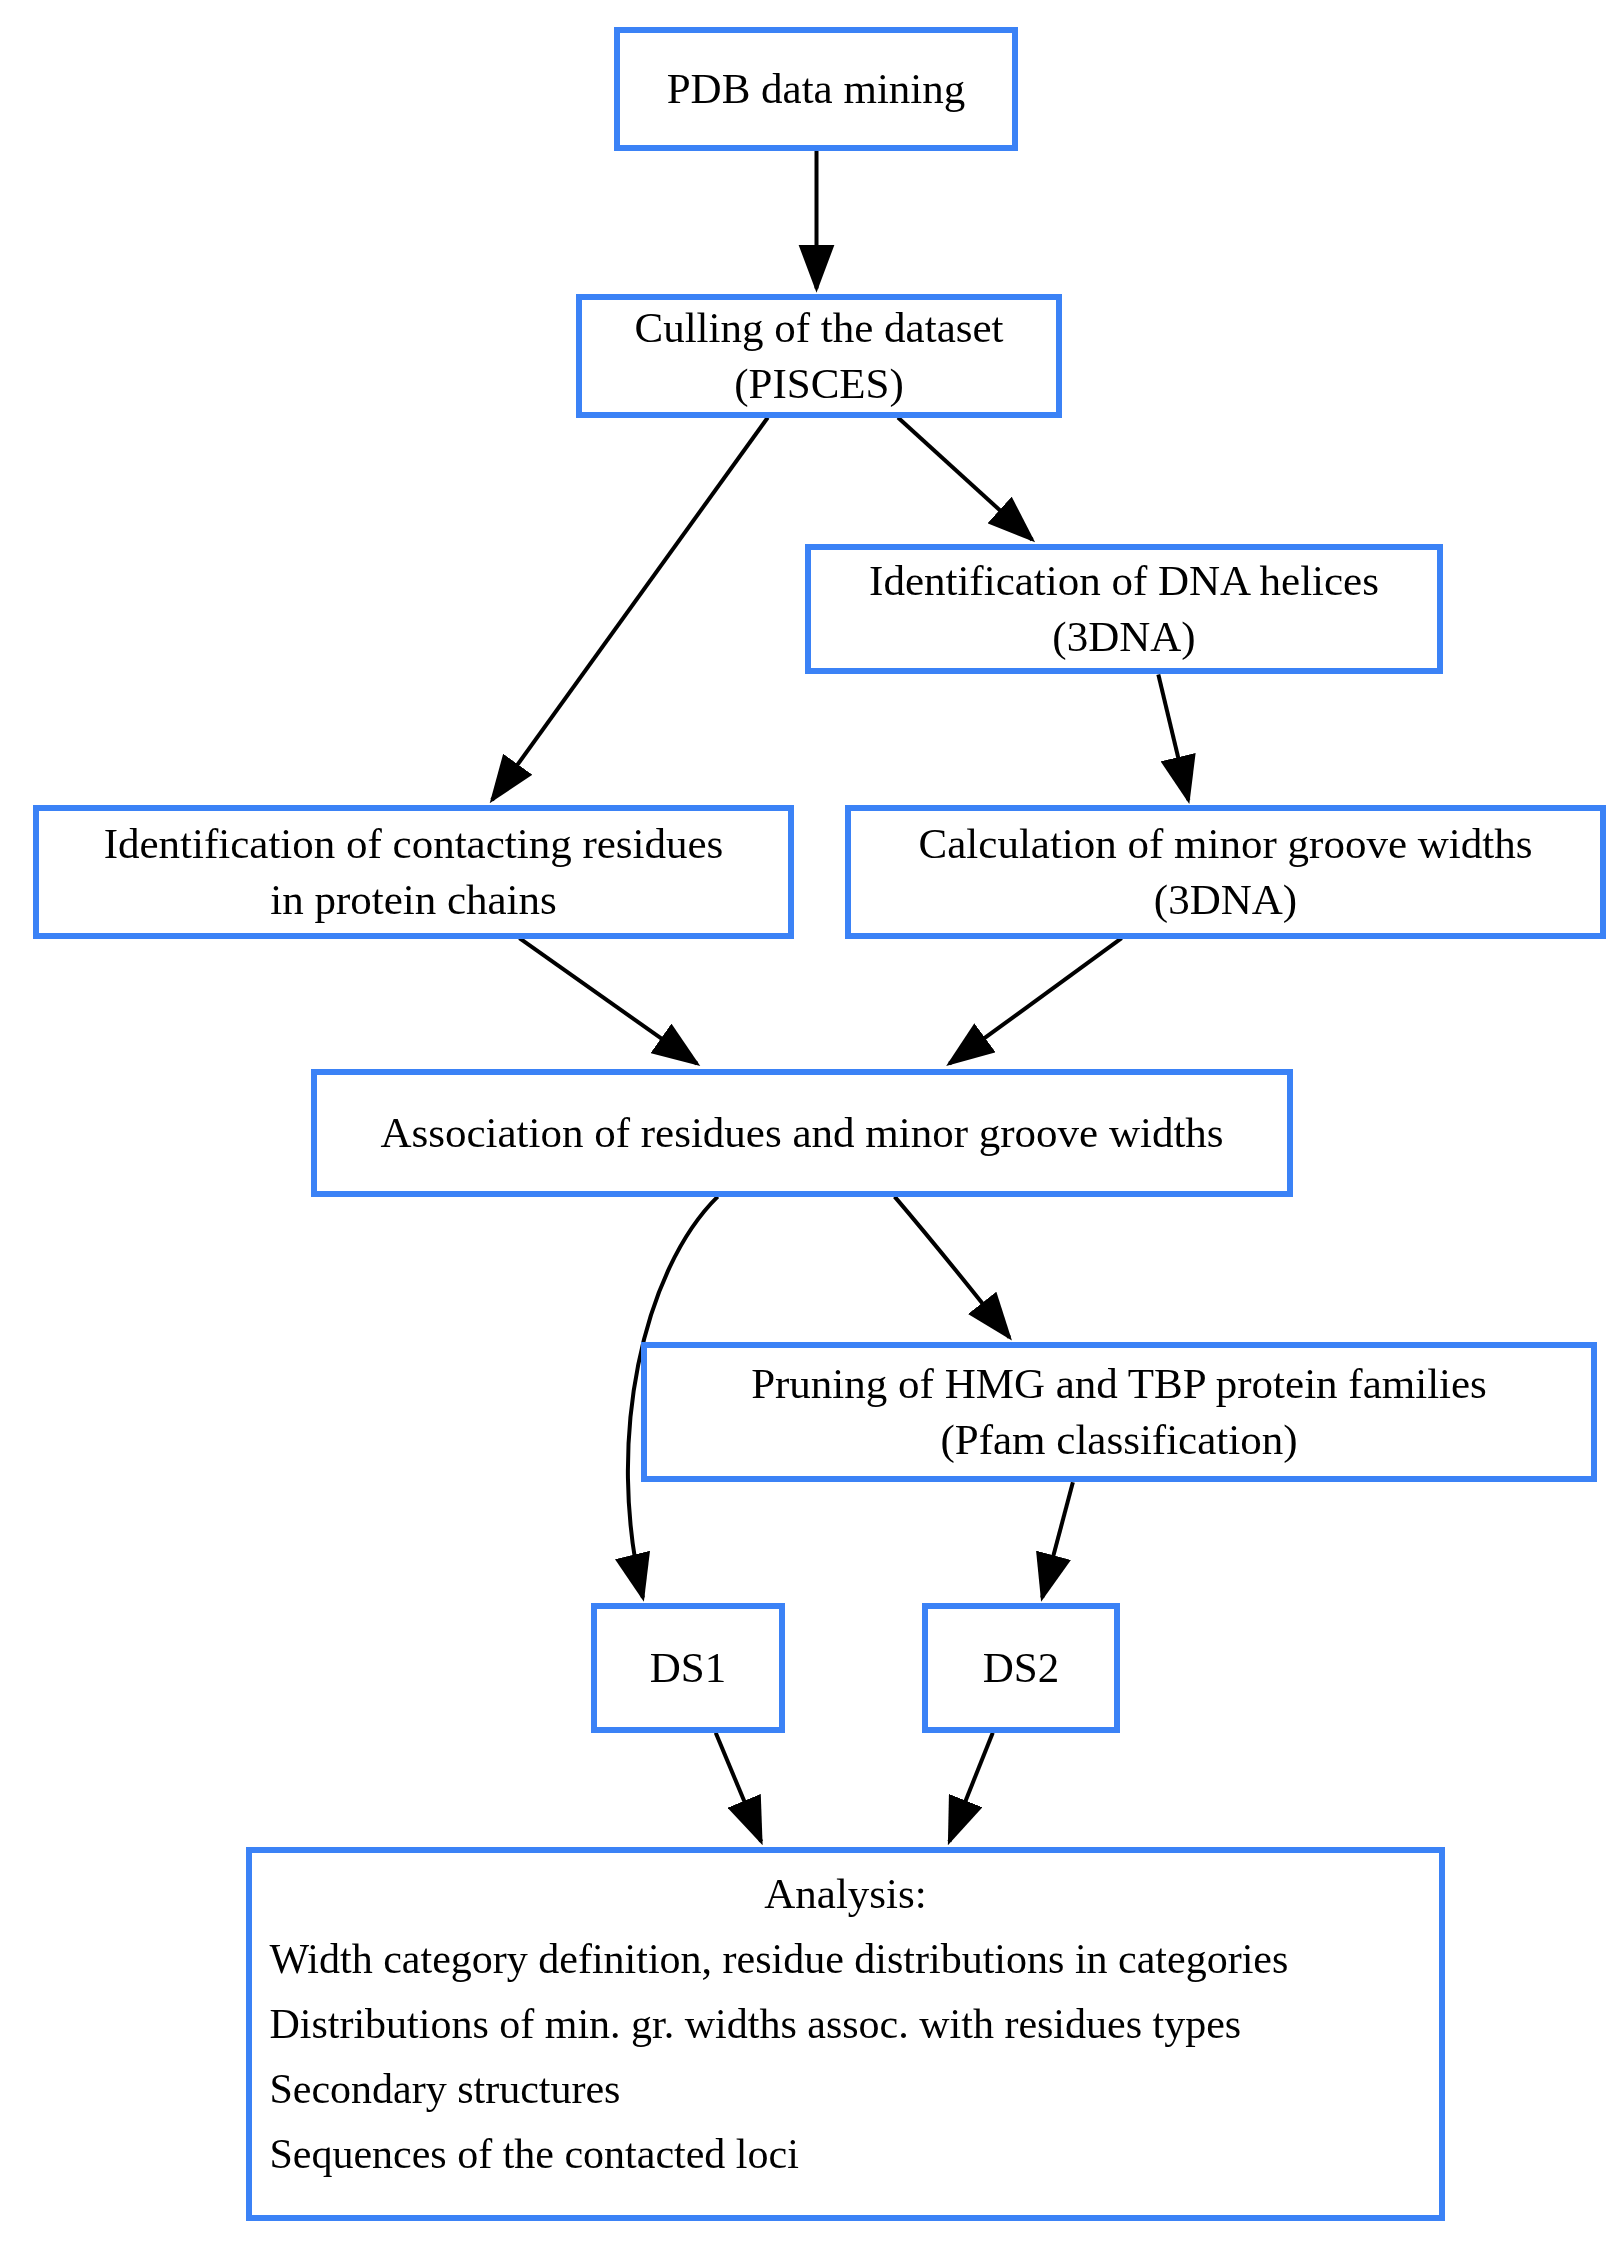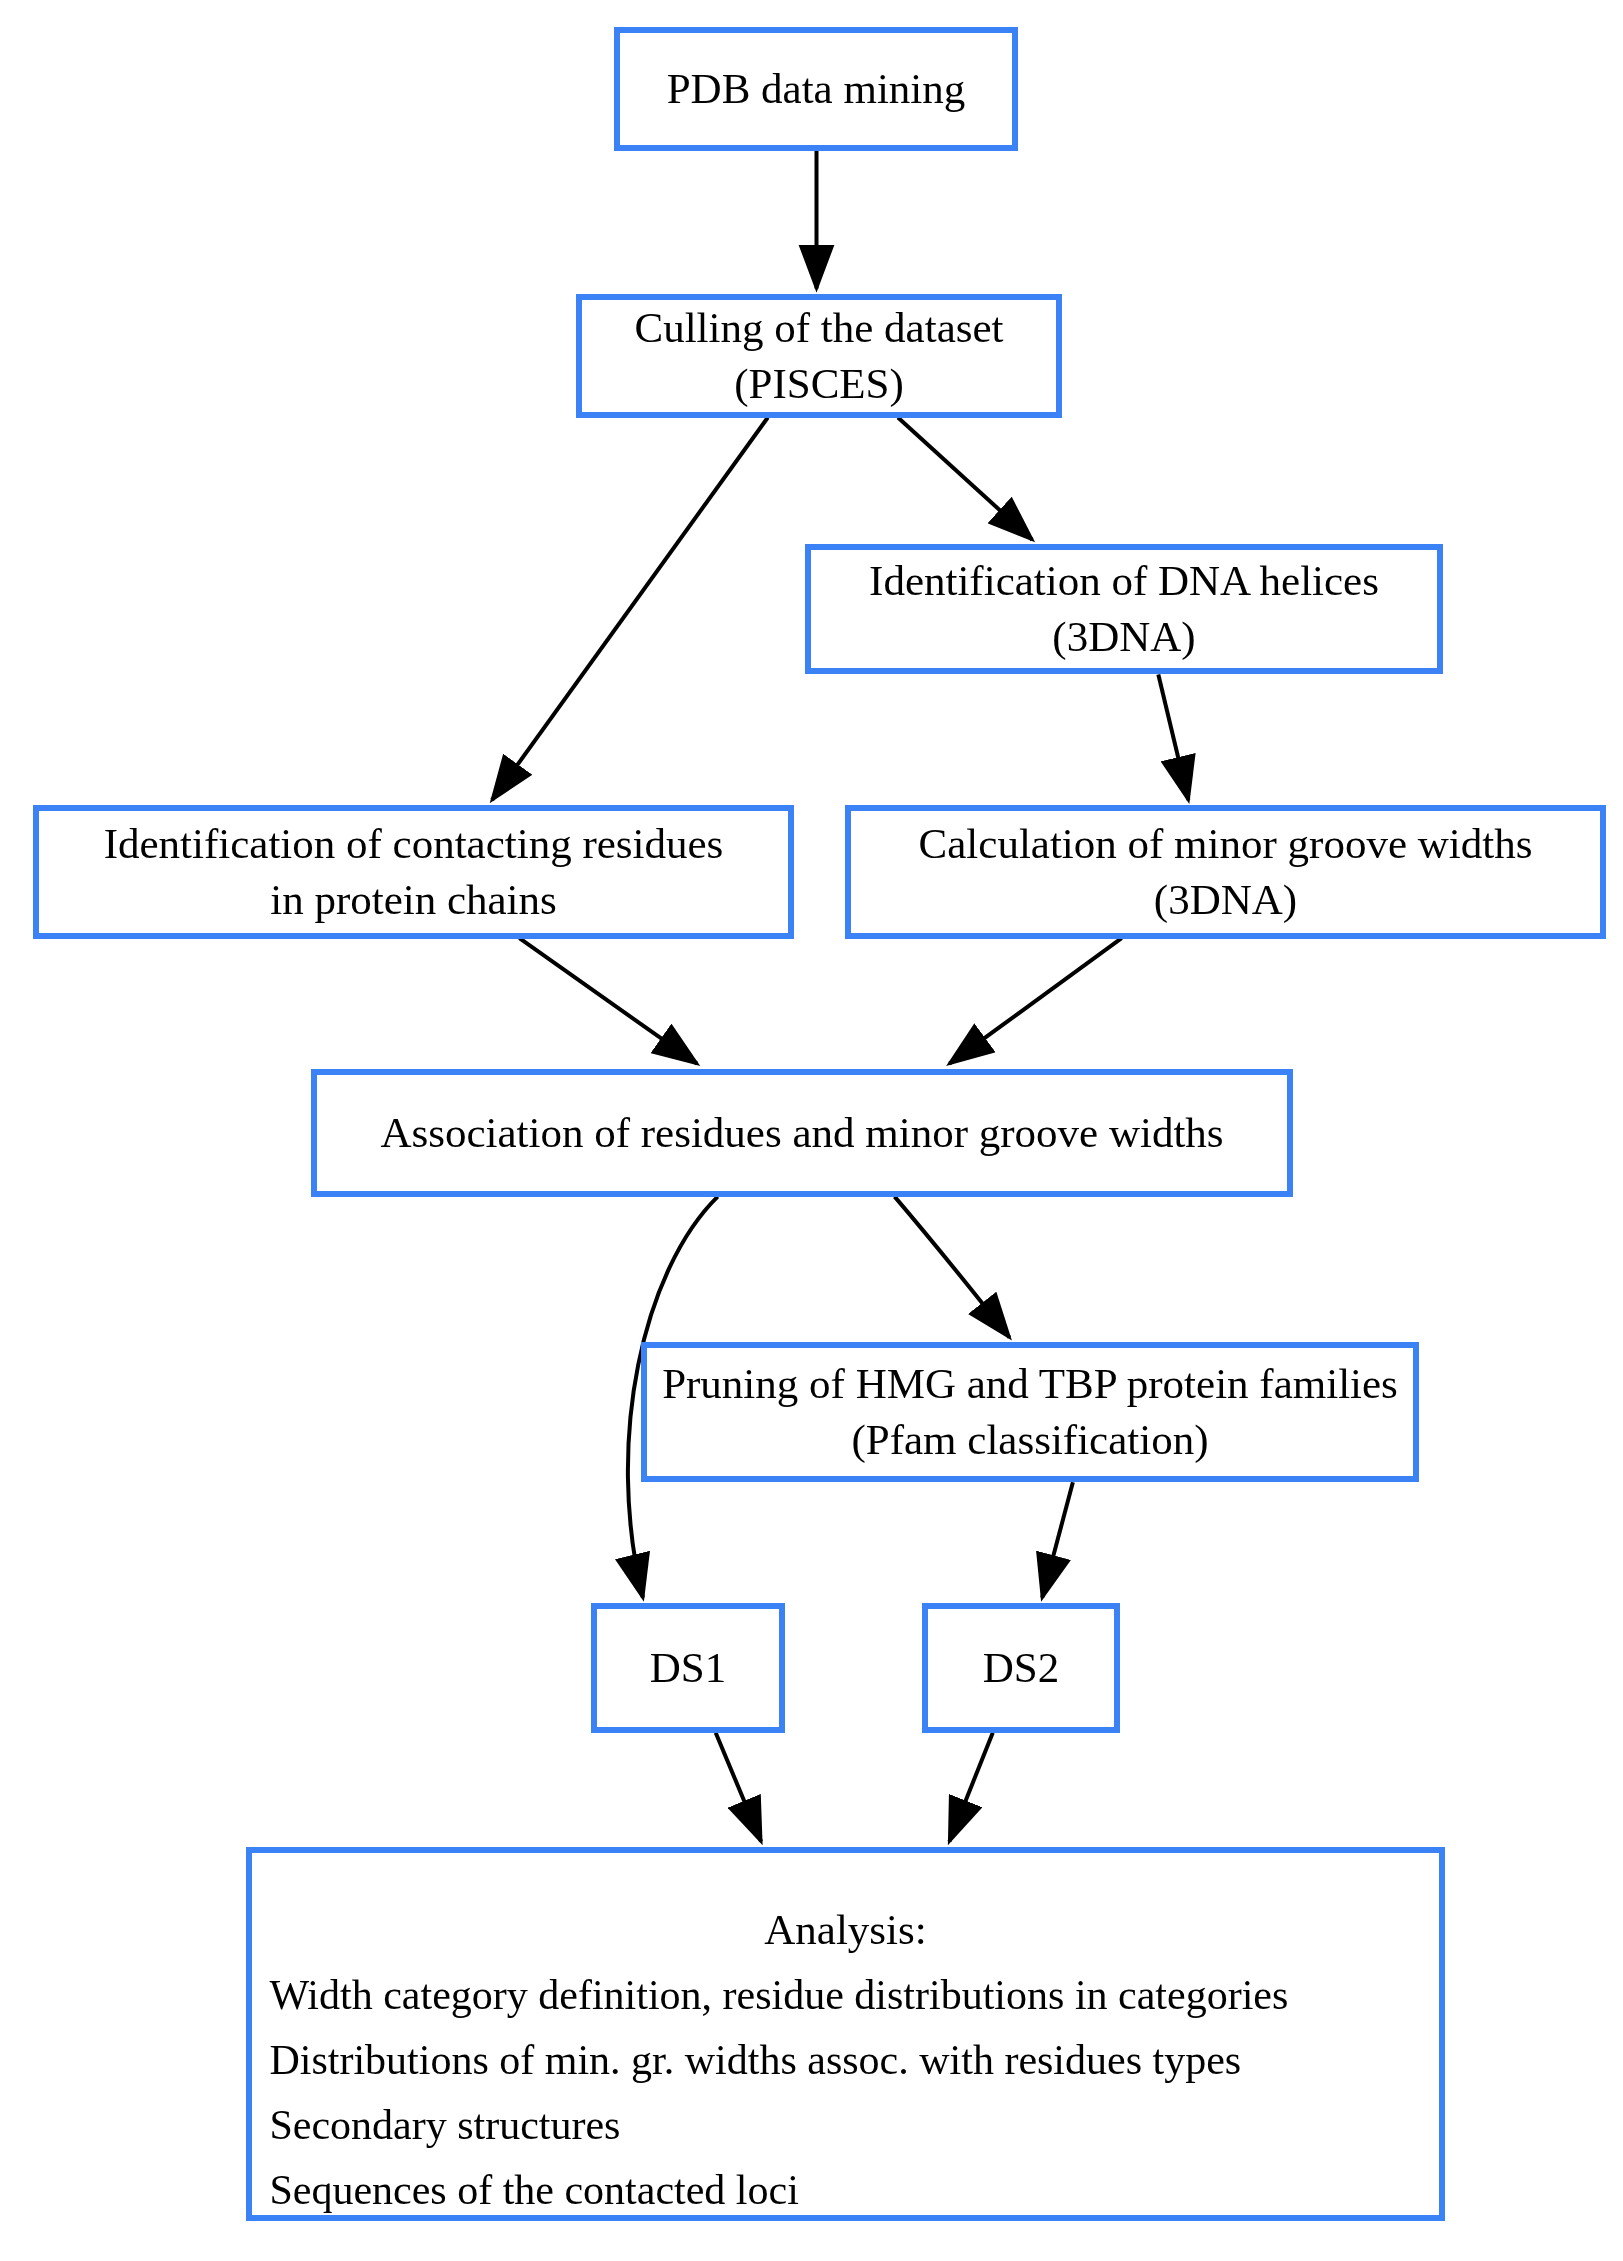--- a/index.html
+++ b/index.html
@@ -47,21 +47,20 @@
     align-items: stretch;
     text-align: left;
     padding: 9.3px 17.4px 6.7px 17.4px;
   }
   .node-analysis .title {
     display: block;
     text-align: center;
     font-size: 43px;
     line-height: 1.5;
     white-space: nowrap;
-    margin-top: 36px;
   }
   .node-analysis .item {
     display: block;
     font-size: 42px;
     line-height: 1.55;
     white-space: nowrap;
   }
 </style>
 </head>
 <body>
@@ -109,21 +108,21 @@
 
   <div class="node" style="left:845px; top:805px; width:761px; height:134px;">
     <span class="line">Calculation of minor groove widths</span>
     <span class="line">(3DNA)</span>
   </div>
 
   <div class="node" style="left:311px; top:1069px; width:982px; height:128px;">
     <span class="line">Association of residues and minor groove widths</span>
   </div>
 
-  <div class="node" style="left:641px; top:1342px; width:778px; height:140px;">
+  <div class="node" style="left:641px; top:1342px; width:956px; height:140px;">
     <span class="line">Pruning of HMG and TBP protein families</span>
     <span class="line">(Pfam classification)</span>
   </div>
 
   <div class="node" style="left:591px; top:1603px; width:194px; height:130px;">
     <span class="line">DS1</span>
   </div>
 
   <div class="node" style="left:922px; top:1603px; width:198px; height:130px;">
     <span class="line">DS2</span>

